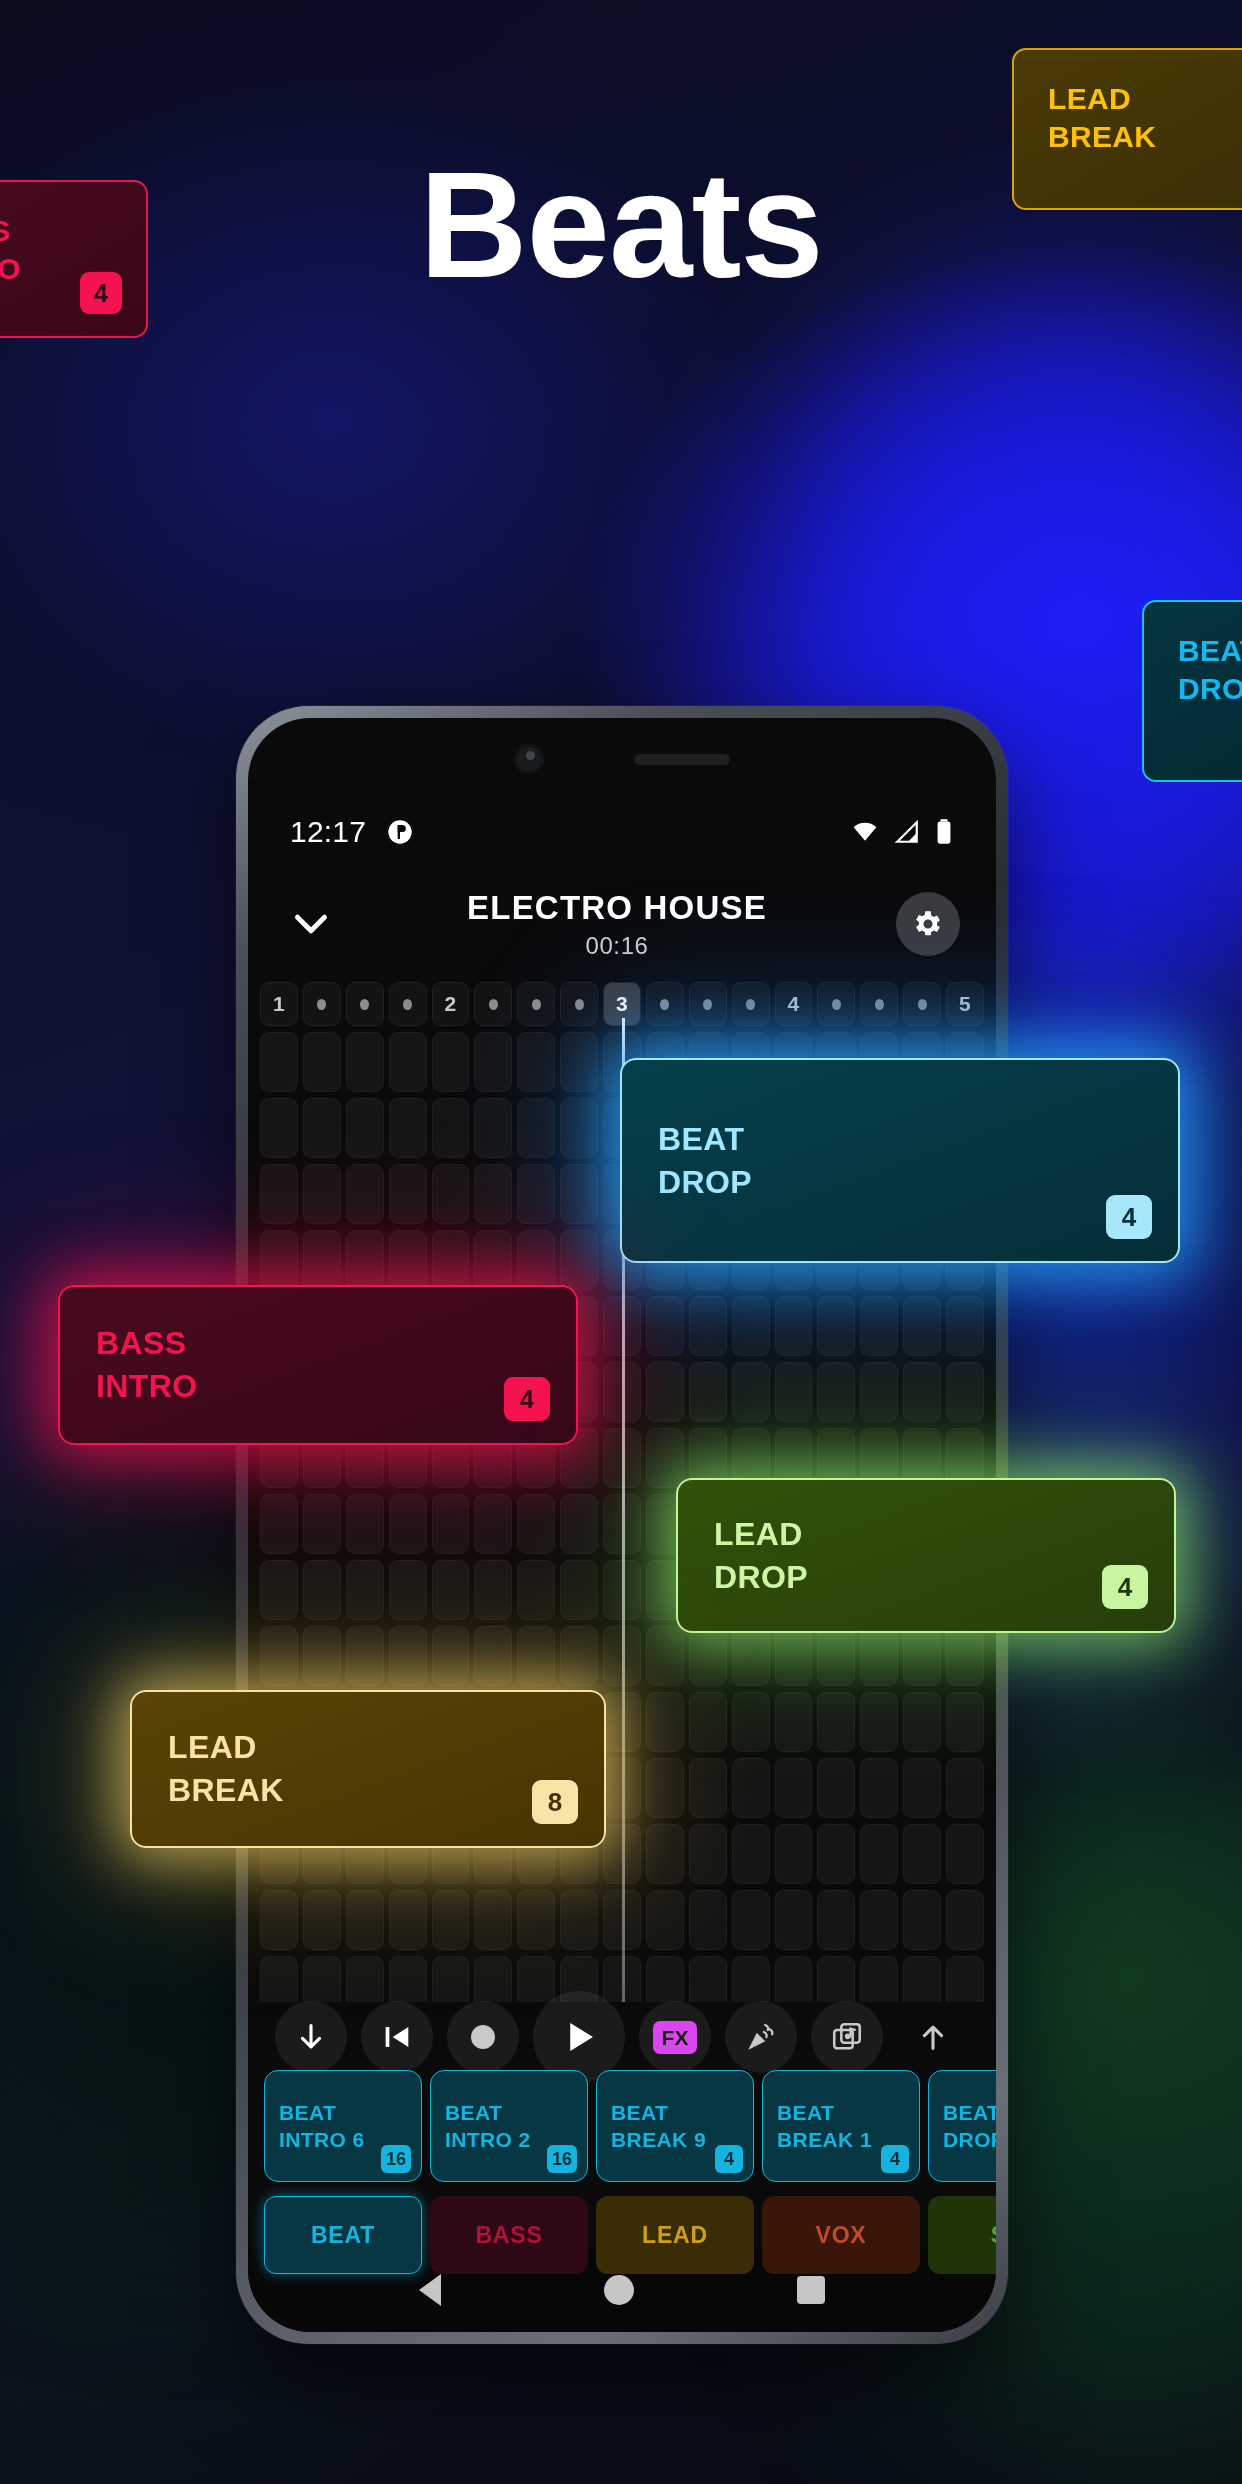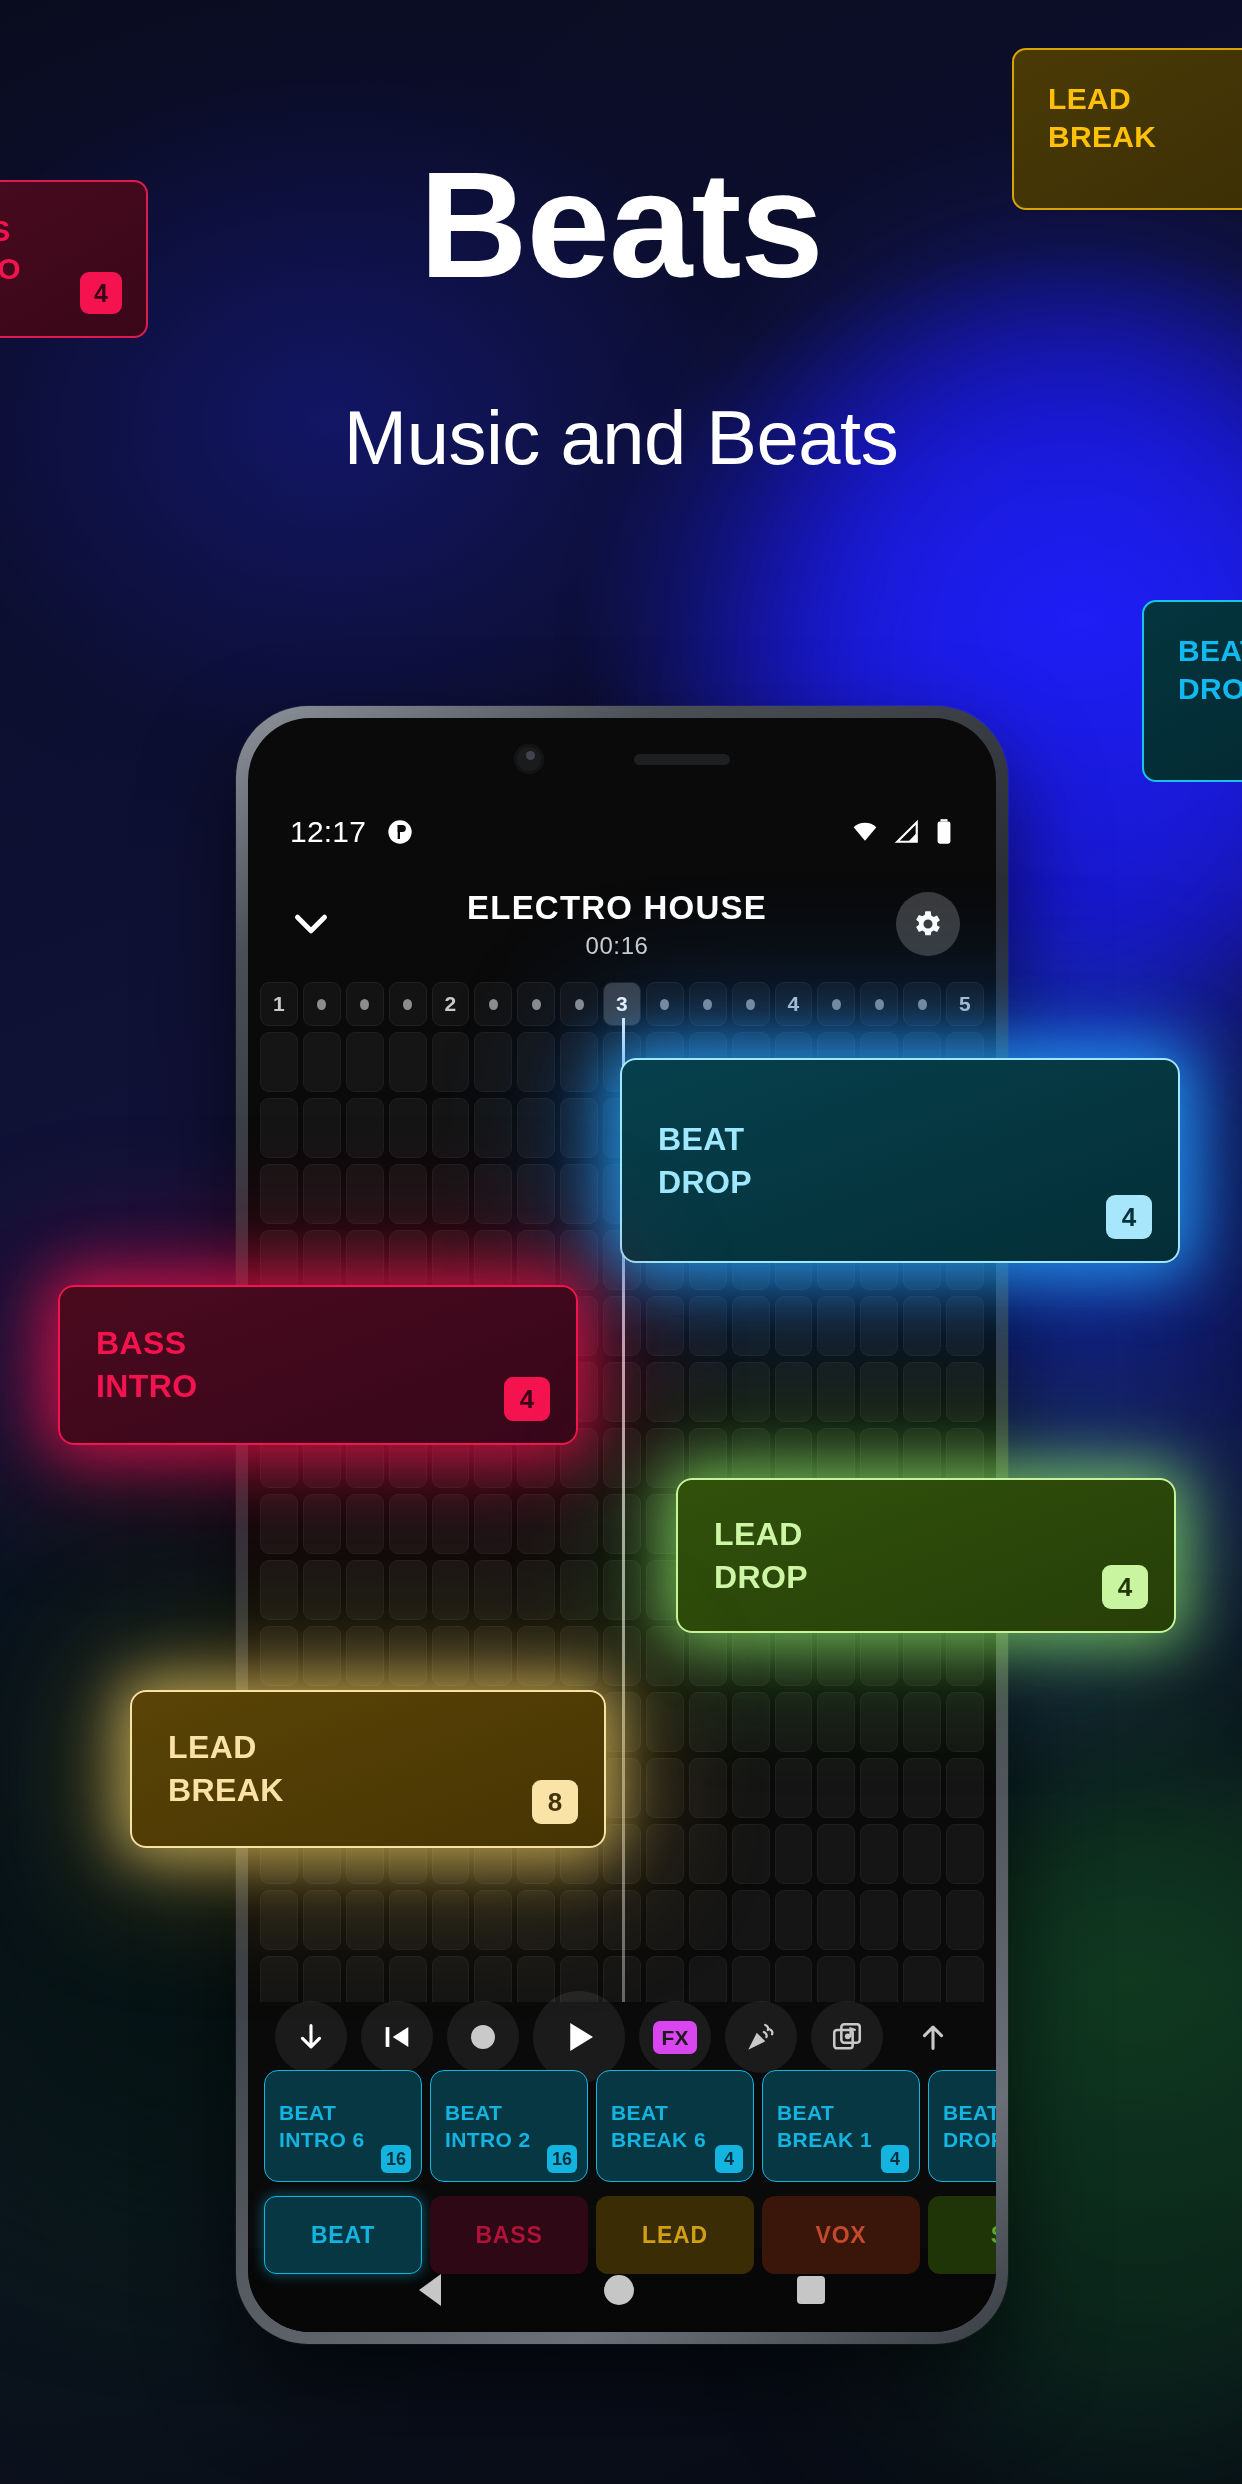--- a/index.html
+++ b/index.html
@@ -155,21 +155,20 @@
 <body>
 
 <div class="stage">
 
   <div class="bg-blob blob-blue"></div>
   <div class="bg-blob blob-blue2"></div>
   <div class="bg-blob blob-dark"></div>
   <div class="bg-blob blob-green"></div>
 
   <div class="headline">Beats</div>
-  <div class="subhead">Music and Beats</div>
 
   <div class="edge-card" id="edge-lead">
     <div class="ec-lbl">
       <span>LEAD</span><br><span>BREAK</span>
     </div>
   </div>
 
   <div class="edge-card" id="edge-bass">
     <div class="ec-lbl">
       <span>BASS</span><br><span>INTRO</span>
@@ -612,21 +611,21 @@
       <div class="slots" id="slots">
           <div class="slot">
             <div class="s-lbl"><span>BEAT</span><br><span>INTRO 6</span></div>
             <div class="s-badge">16</div>
           </div>
           <div class="slot">
             <div class="s-lbl"><span>BEAT</span><br><span>INTRO 2</span></div>
             <div class="s-badge">16</div>
           </div>
           <div class="slot">
-            <div class="s-lbl"><span>BEAT</span><br><span>BREAK 6</span></div>
+            <div class="s-lbl"><span>BEAT</span><br><span>BREAK 9</span></div>
             <div class="s-badge">4</div>
           </div>
           <div class="slot">
             <div class="s-lbl"><span>BEAT</span><br><span>BREAK 1</span></div>
             <div class="s-badge">4</div>
           </div>
           <div class="slot">
             <div class="s-lbl"><span>BEAT</span><br><span>DROP</span></div>
           </div>
         </div>

